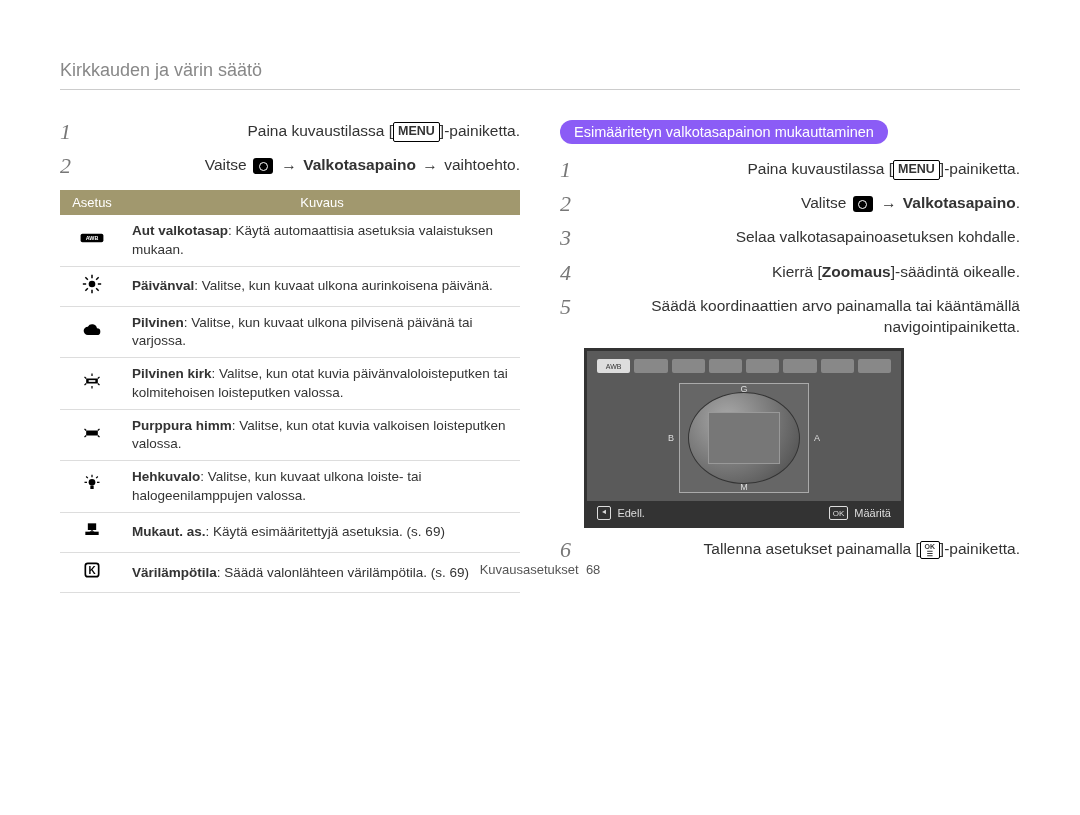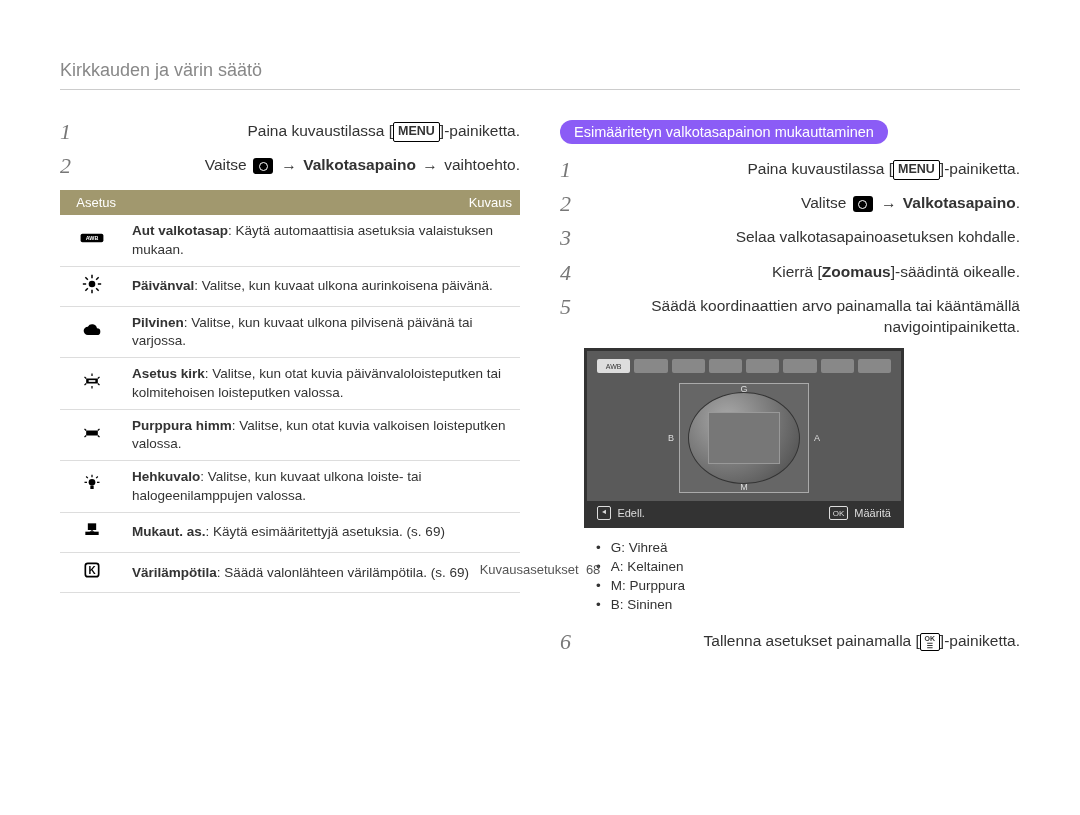--- a/index.html
+++ b/index.html
@@ -99,21 +99,21 @@
   .wb-table {
     width: 100%;
     border-collapse: collapse;
     font-size: 13.5px;
     margin-top: 12px;
   }
   .wb-table th {
     background: #a1986e;
     color: #fff;
     font-weight: normal;
-    text-align: right;
+    text-align: center;
     padding: 5px 8px;
     font-size: 13px;
   }
   .wb-table th:first-child { width: 48px; }
   .wb-table td {
     padding: 7px 8px;
     border-bottom: 1px solid #ddd;
     vertical-align: middle;
     line-height: 1.35;
   }
@@ -275,21 +275,21 @@
                       <line x1="3" y1="7" x2="5" y2="9"></line>
                       <line x1="21" y1="7" x2="19" y2="9"></line>
                       <line x1="3" y1="17" x2="5" y2="15"></line>
                       <line x1="21" y1="17" x2="19" y2="15"></line>
                       <line x1="12" y1="3" x2="12" y2="6"></line>
                       <line x1="12" y1="18" x2="12" y2="21"></line>
                     </g>
                     <rect x="8" y="11" width="8" height="2" fill="#fff"></rect>
                   </svg>
                 </span></td>
-              <td><span class="desc-title">Asetus kirk</span><span>: Valitse, kun otat kuvia päivänvaloloisteputken tai kolmitehoisen loisteputken valossa.</span></td>
+              <td><span class="desc-title">Pilvinen kirk</span><span>: Valitse, kun otat kuvia päivänvaloloisteputken tai kolmitehoisen loisteputken valossa.</span></td>
             </tr>
             <tr>
               <td><span class="ico">
                   <svg viewBox="0 0 24 24">
                     <rect x="5" y="9" width="14" height="6" fill="#000"></rect>
                     <g stroke="#000" stroke-width="1.5">
                       <line x1="3" y1="7" x2="5" y2="9"></line>
                       <line x1="21" y1="7" x2="19" y2="9"></line>
                       <line x1="3" y1="17" x2="5" y2="15"></line>
                       <line x1="21" y1="17" x2="19" y2="15"></line>
@@ -391,26 +391,20 @@
             <span class="key-icon">⯇</span>
             <span>Edell.</span>
           </span>
           <span class="btngrp">
             <span class="key-icon">OK</span>
             <span>Määritä</span>
           </span>
         </div>
       </div>
 
-      <ul class="legend">
-        <li>G: Vihreä</li>
-        <li>A: Keltainen</li>
-        <li>M: Purppura</li>
-        <li>B: Sininen</li>
-      </ul>
 
       <div class="step">
         <span class="step-num">6</span>
         <span class="step-text">
           <span>Tallenna asetukset painamalla [</span><span class="ok-chip">
               <span>OK</span>
               <span>☰</span>
             </span><span>]-painiketta.</span>
         </span>
       </div>

